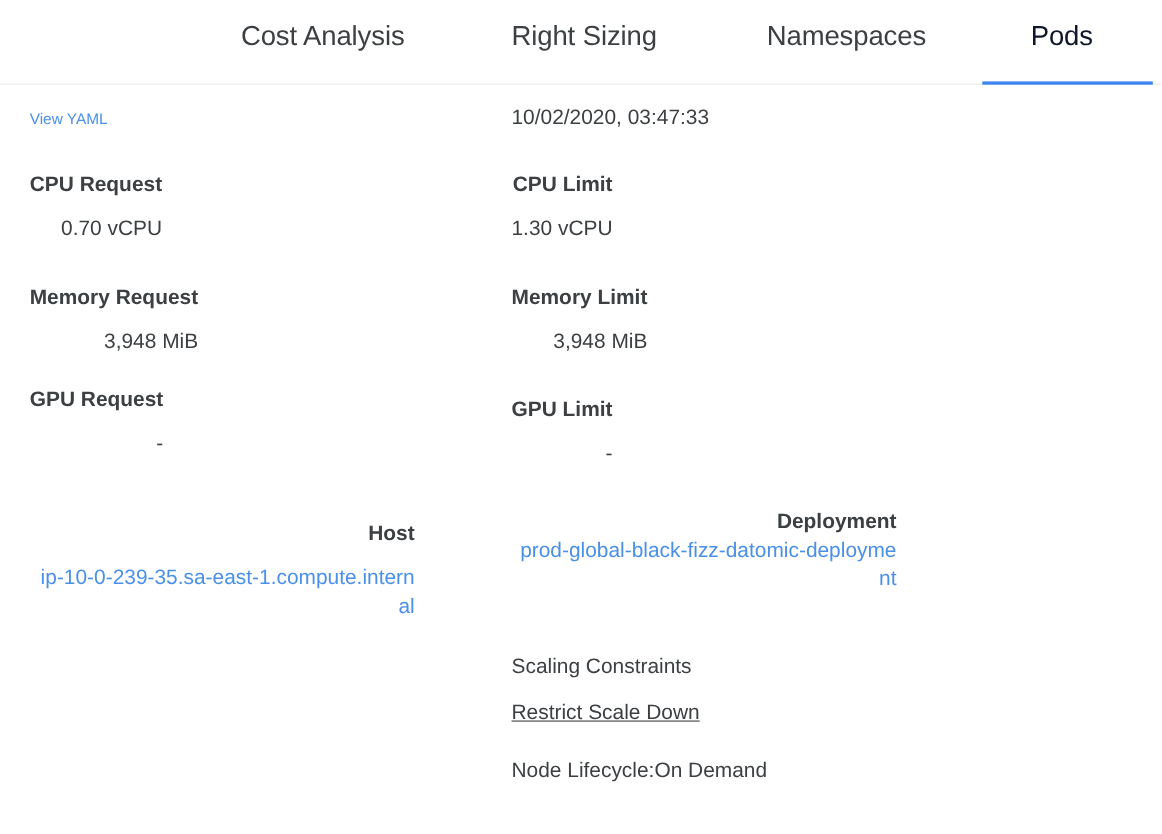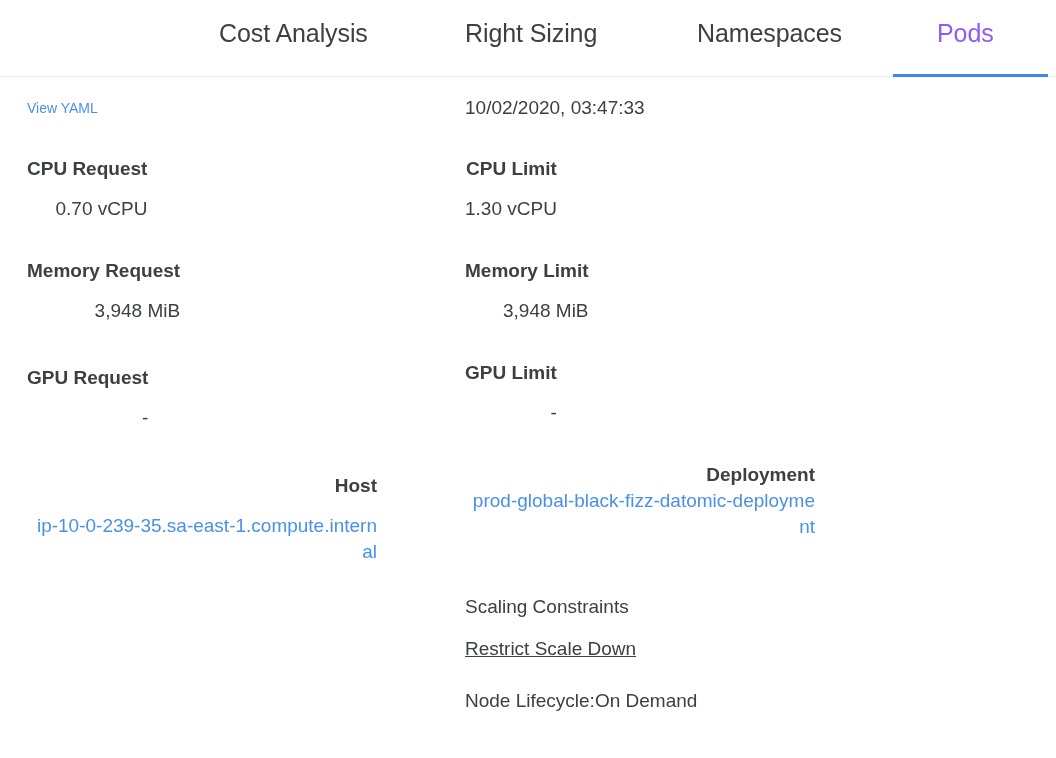--- a/index.html
+++ b/index.html
@@ -27,21 +27,21 @@
     position: absolute;
     top: 16px;
     font-size: 25px;
     line-height: 34px;
     color: #3c4043;
     white-space: nowrap;
     cursor: pointer;
     letter-spacing: -0.1px;
   }
   .tab.active {
-    color: #8b5cf6;
+    color: #0f172a;
   }
   .tab-underline {
     position: absolute;
     left: 893px;
     top: 74px;
     width: 155px;
     height: 3px;
     background: #3d85f0;
   }
 
@@ -117,21 +117,21 @@
     <div class="field" style="position:absolute; top:79px;">
       <div class="field-label">CPU Request</div>
       <div class="field-value" style="margin-top:14px;">0.70 vCPU</div>
     </div>
 
     <div class="field" style="position:absolute; top:181px;">
       <div class="field-label">Memory Request</div>
       <div class="field-value" style="margin-top:14px;">3,948 MiB</div>
     </div>
 
-    <div class="field" style="position:absolute; top:288px;">
+    <div class="field" style="position:absolute; top:274px;">
       <div class="field-label">GPU Request</div>
       <div class="field-value" style="margin-top:14px;">-</div>
     </div>
 
     <div class="field" style="position:absolute; top:396px;">
       <div class="field-label">Host</div>
       <div class="field-value link wrapbox" style="margin-top:14px;">ip-10-0-239-35.sa-east-1.compute.internal</div>
     </div>
 
   </div>

